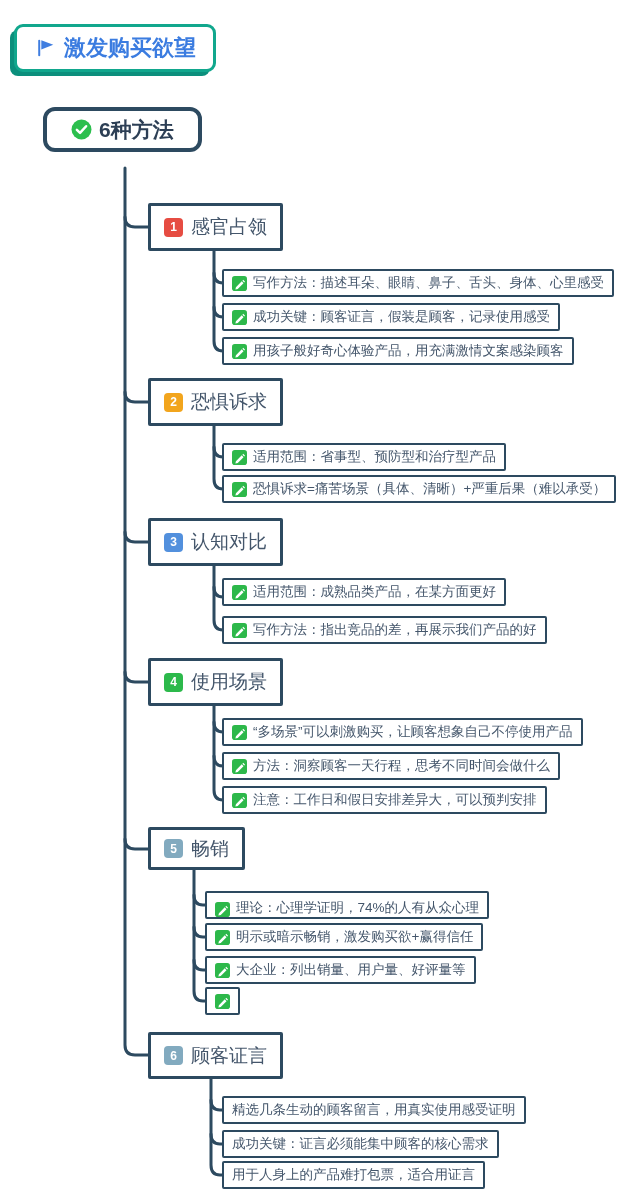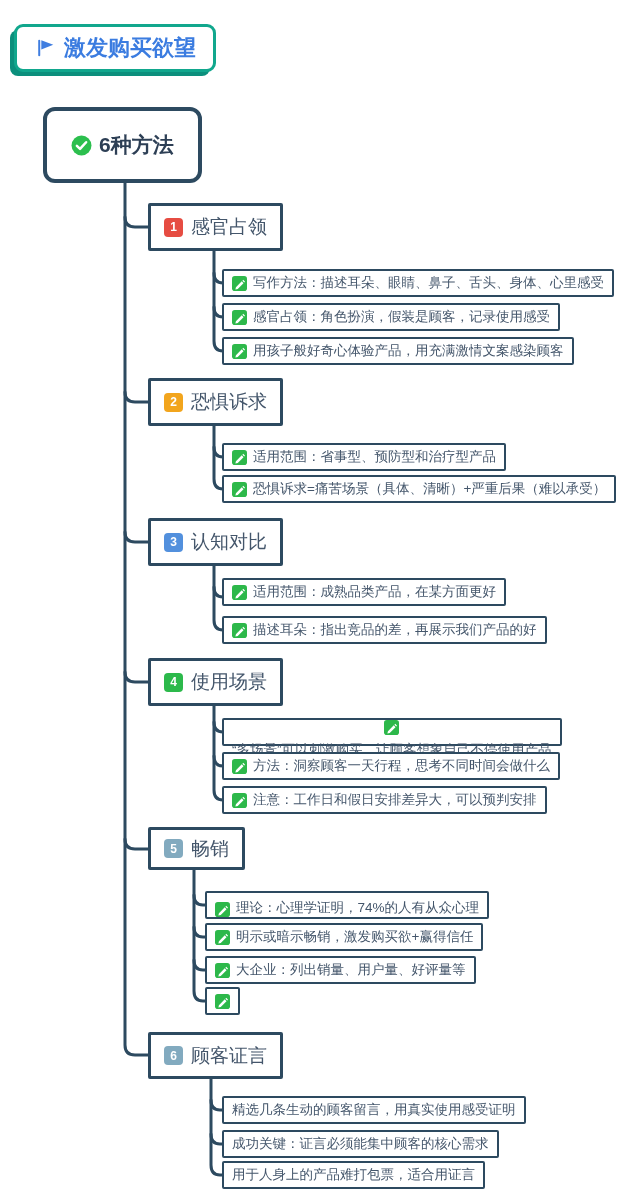--- a/index.html
+++ b/index.html
@@ -7,21 +7,21 @@
           font-family:"Liberation Sans","DejaVu Sans",sans-serif;}
   svg.links{position:absolute;left:0;top:0;z-index:0;}
   .node{position:absolute;z-index:2;background:#ffffff;display:flex;align-items:center;box-sizing:border-box;}
 
   .title-node{left:14px;top:24px;height:48px;padding:0 17px;gap:8px;
     border:3px solid #11a78d;border-radius:9px;
     box-shadow:-5px 5px 0 -1px #0c8f7c;
     color:#3b7ce0;font-size:22px;font-weight:bold;}
   .flag{display:inline-flex;width:22px;height:22px;}
 
-  .root-node{left:43px;top:107px;height:76px;padding:0 24px;gap:7px;
+  .root-node{left:43px;top:107px;height:45px;padding:0 24px;gap:7px;
     border:4px solid #2d4a60;border-radius:12px;
     color:#2d3f55;font-size:21px;font-weight:bold;}
   .check{display:inline-flex;width:21px;height:21px;}
 
   .branch{left:148px;border:3px solid #2d4a60;border-radius:2px;padding:0 13px;gap:8px;
     color:#44566b;font-size:19px;white-space:nowrap;}
   .badge{display:inline-flex;align-items:center;justify-content:center;
     width:19px;height:19px;border-radius:4px;color:#ffffff;
     font-size:12px;font-weight:bold;flex:0 0 auto;}
   .bg-red{background:#e64c42;}
@@ -107,21 +107,21 @@
       </span>
     <span>写作方法：描述耳朵、眼睛、鼻子、舌头、身体、心里感受</span>
   </div>
   <div class="node leaf" style="left:222px;top:303px;">
     <span class="pencil">
         <svg viewBox="0 0 16 16" width="15" height="15">
           <rect width="16" height="16" rx="3" fill="#2db84a"></rect>
           <path d="M4.2 11.9 L10.4 5.7 L12.3 7.6 L6.1 13.8 L3.6 14.4 Z M11.1 5 L12 4.1 L13.9 6 L13 6.9 Z" fill="#ffffff"></path>
         </svg>
       </span>
-    <span>感官占领：角色扮演，假装是顾客，记录使用感受</span>
+    <span>成功关键：顾客证言，假装是顾客，记录使用感受</span>
   </div>
   <div class="node leaf" style="left:222px;top:337px;">
     <span class="pencil">
         <svg viewBox="0 0 16 16" width="15" height="15">
           <rect width="16" height="16" rx="3" fill="#2db84a"></rect>
           <path d="M4.2 11.9 L10.4 5.7 L12.3 7.6 L6.1 13.8 L3.6 14.4 Z M11.1 5 L12 4.1 L13.9 6 L13 6.9 Z" fill="#ffffff"></path>
         </svg>
       </span>
     <span>用孩子般好奇心体验产品，用充满激情文案感染顾客</span>
   </div>
@@ -162,28 +162,28 @@
       </span>
     <span>适用范围：成熟品类产品，在某方面更好</span>
   </div>
   <div class="node leaf" style="left:222px;top:616px;">
     <span class="pencil">
         <svg viewBox="0 0 16 16" width="15" height="15">
           <rect width="16" height="16" rx="3" fill="#2db84a"></rect>
           <path d="M4.2 11.9 L10.4 5.7 L12.3 7.6 L6.1 13.8 L3.6 14.4 Z M11.1 5 L12 4.1 L13.9 6 L13 6.9 Z" fill="#ffffff"></path>
         </svg>
       </span>
-    <span>描述耳朵：指出竞品的差，再展示我们产品的好</span>
+    <span>写作方法：指出竞品的差，再展示我们产品的好</span>
   </div>
 
   <div class="node branch" style="top:658px;height:48px;">
     <span class="badge bg-green">4</span>
     <span>使用场景</span>
   </div>
-  <div class="node leaf" style="left:222px;top:718px;flex-direction:column;">
+  <div class="node leaf" style="left:222px;top:718px;">
     <span class="pencil">
         <svg viewBox="0 0 16 16" width="15" height="15">
           <rect width="16" height="16" rx="3" fill="#2db84a"></rect>
           <path d="M4.2 11.9 L10.4 5.7 L12.3 7.6 L6.1 13.8 L3.6 14.4 Z M11.1 5 L12 4.1 L13.9 6 L13 6.9 Z" fill="#ffffff"></path>
         </svg>
       </span>
     <span>“多场景”可以刺激购买，让顾客想象自己不停使用产品</span>
   </div>
   <div class="node leaf" style="left:222px;top:752px;">
     <span class="pencil">

